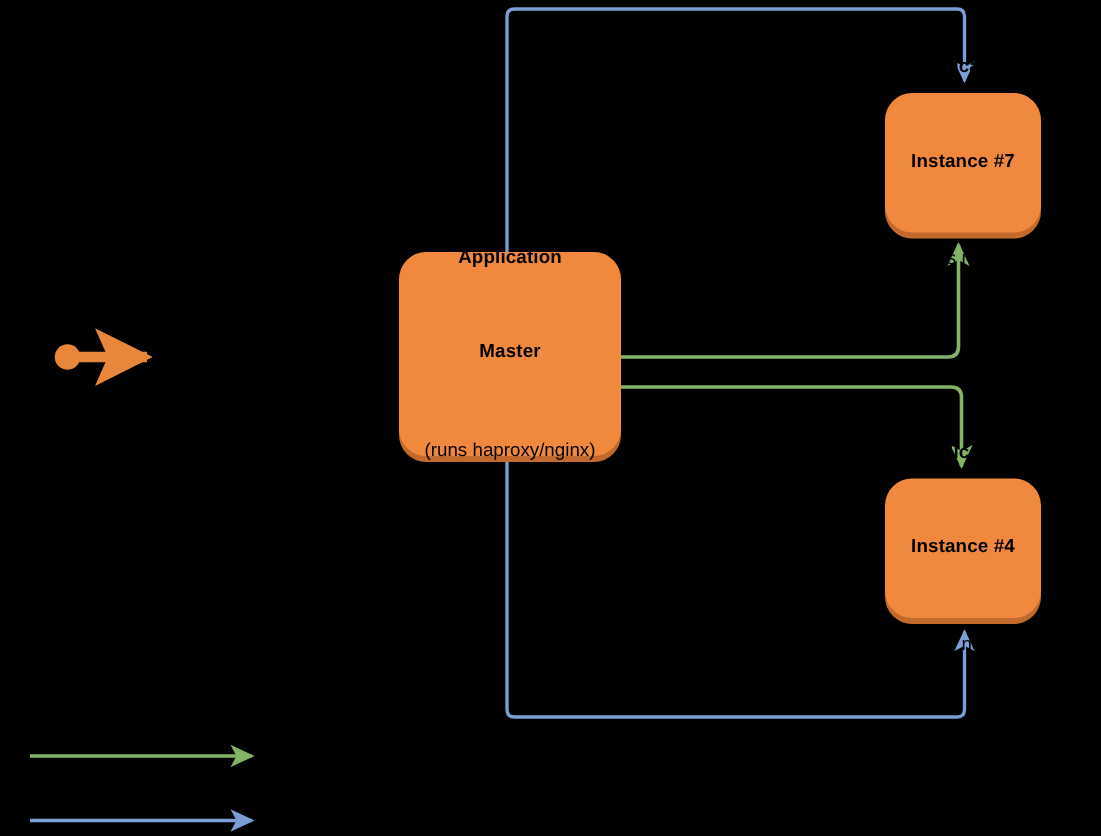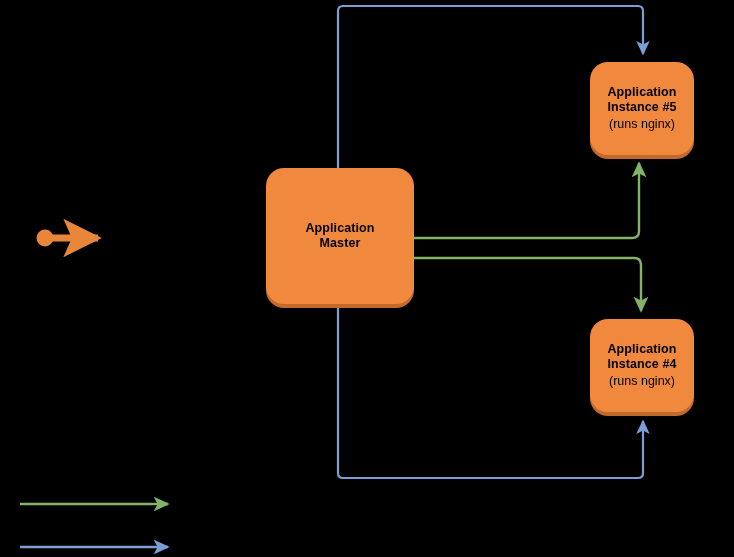--- a/index.html
+++ b/index.html
@@ -27,20 +27,21 @@
     background: #f0883e;
     border-radius: 18px;
     box-shadow: 0 4px 0 0 #c26a2c;
     display: flex;
     flex-direction: column;
     align-items: center;
     justify-content: center;
     color: #000000;
     text-align: center;
     line-height: 1.18;
+    gap: 48px;
   }
   .node .l1, .node .l2 {
     font-weight: bold;
     font-size: 12.5px;
     letter-spacing: 0.1px;
   }
   .node .l3 {
     font-weight: normal;
     font-size: 12.5px;
     margin-top: 3px;
@@ -101,25 +102,26 @@
       <path d="M 48 238 L 98 238" fill="none" stroke="#e8873a" stroke-width="7" marker-end="url(#arrow-orange)"></path>
     </g>
 
     <path d="M 20 504 L 168 504" fill="none" stroke="#82b366" stroke-width="2.4" marker-end="url(#arrow-legend-green)"></path>
     <path d="M 20 547 L 168 547" fill="none" stroke="#7b9fd4" stroke-width="2.4" marker-end="url(#arrow-legend-blue)"></path>
   </svg>
 
   <div class="node" id="node-master">
     <span class="l1">Application</span>
     <span class="l2">Master</span>
+    <span class="l3">(runs haproxy/nginx)</span>
   </div>
 
   <div class="node" id="node-inst1">
     <span class="l1">Application</span>
-    <span class="l2">Instance #5</span>
+    <span class="l2">Instance #7</span>
     <span class="l3">(runs nginx)</span>
   </div>
 
   <div class="node" id="node-inst2">
     <span class="l1">Application</span>
     <span class="l2">Instance #4</span>
     <span class="l3">(runs nginx)</span>
   </div>
 
 </div>

